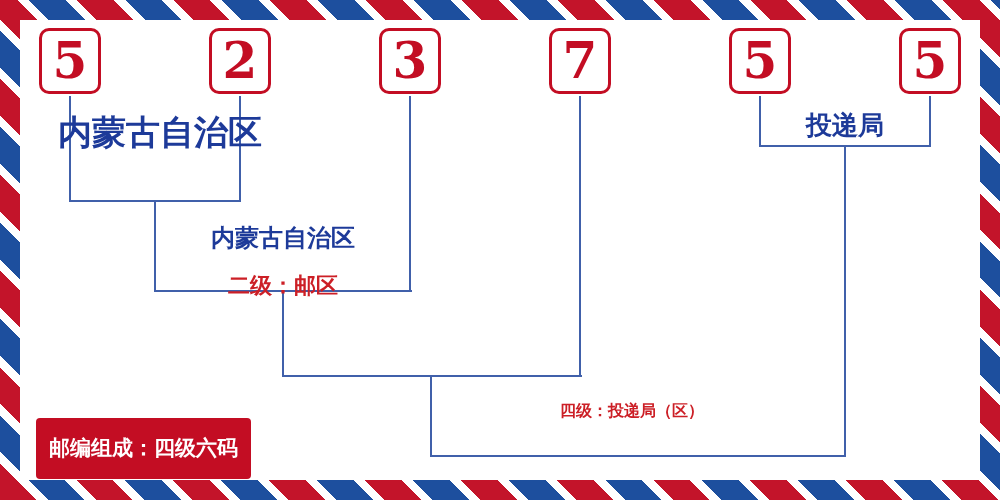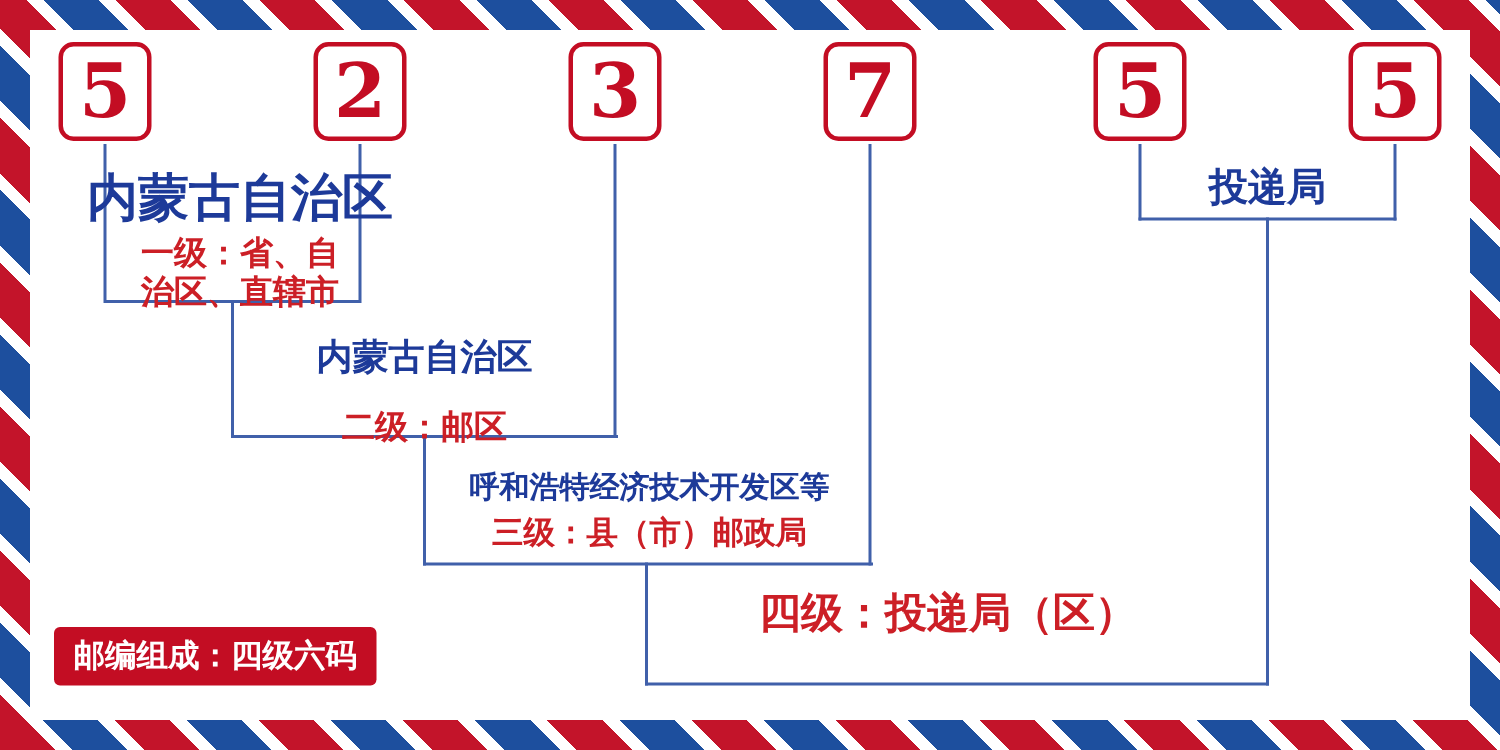--- a/index.html
+++ b/index.html
@@ -60,21 +60,21 @@
   }
   .footer-badge {
     position: absolute;
     left: 36px;
     top: 418px;
     background: #c30d23;
     color: #ffffff;
     font-weight: bold;
     font-size: 21px;
     line-height: 1;
-    padding: 9px 13px;
+    padding: 20px 13px;
     border-radius: 4px;
   }
 </style>
 </head>
 <body>
 
 <div class="canvas">
   <div class="inner"></div>
 
   <div class="digit-box" style="left:39px">
@@ -107,36 +107,30 @@
   <div class="ln v" style="left:579px; top:96px;  height:281px"></div>
   <div class="ln v" style="left:430px; top:375px; height:82px"></div>
   <div class="ln h" style="left:430px; top:455px; width:416px"></div>
   <div class="ln v" style="left:759px; top:96px;  height:51px"></div>
   <div class="ln v" style="left:929px; top:96px;  height:51px"></div>
   <div class="ln h" style="left:759px; top:145px; width:172px"></div>
   <div class="ln v" style="left:844px; top:145px; height:312px"></div>
 
   <div class="label-block" style="left:55px; top:112px; width:210px">
     <div class="name" style="font-size:34px">内蒙古自治区</div>
-    <div class="desc" style="font-size:22px; margin-top:4px">一级：省、自
-治区、直辖市</div>
   </div>
 
   <div class="label-block" style="left:173px; top:224px; width:220px">
     <div class="name" style="font-size:24px">内蒙古自治区</div>
     <div class="desc" style="font-size:22px; margin-top:20px">二级：邮区</div>
   </div>
 
-  <div class="label-block" style="left:282px; top:312px; width:302px">
-    <div class="name" style="font-size:20px">呼和浩特经济技术开发区等</div>
-    <div class="desc" style="font-size:21px; margin-top:7px">三级：县（市）邮政局</div>
-  </div>
 
   <div class="label-block" style="left:482px; top:392px; width:300px">
-    <div class="desc" style="font-size:28px; ">四级：投递局（区）</div>
+    <div class="desc" style="font-size:16px; margin-top:10px">四级：投递局（区）</div>
   </div>
 
   <div class="label-block" style="left:770px; top:110px; width:150px">
     <div class="name" style="font-size:26px">投递局</div>
   </div>
 
   <div class="footer-badge">
     <span>邮编组成：四级六码</span>
   </div>
 </div>

